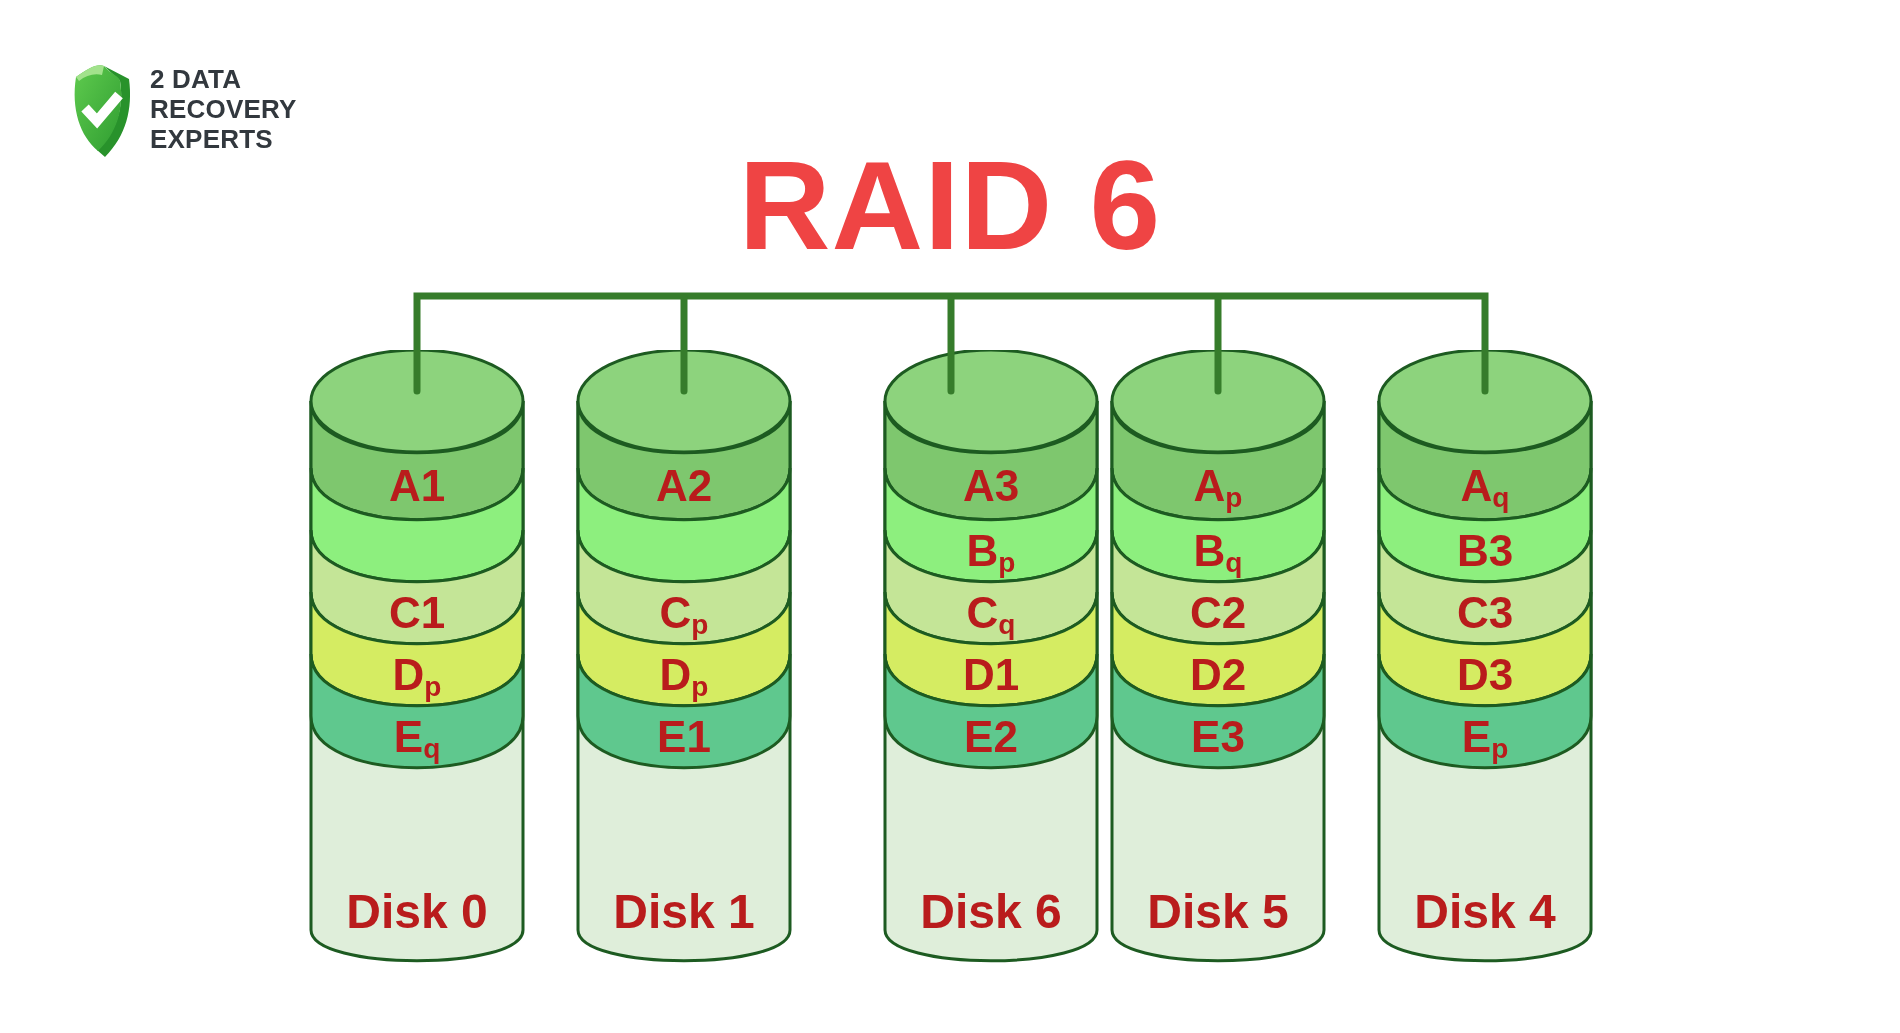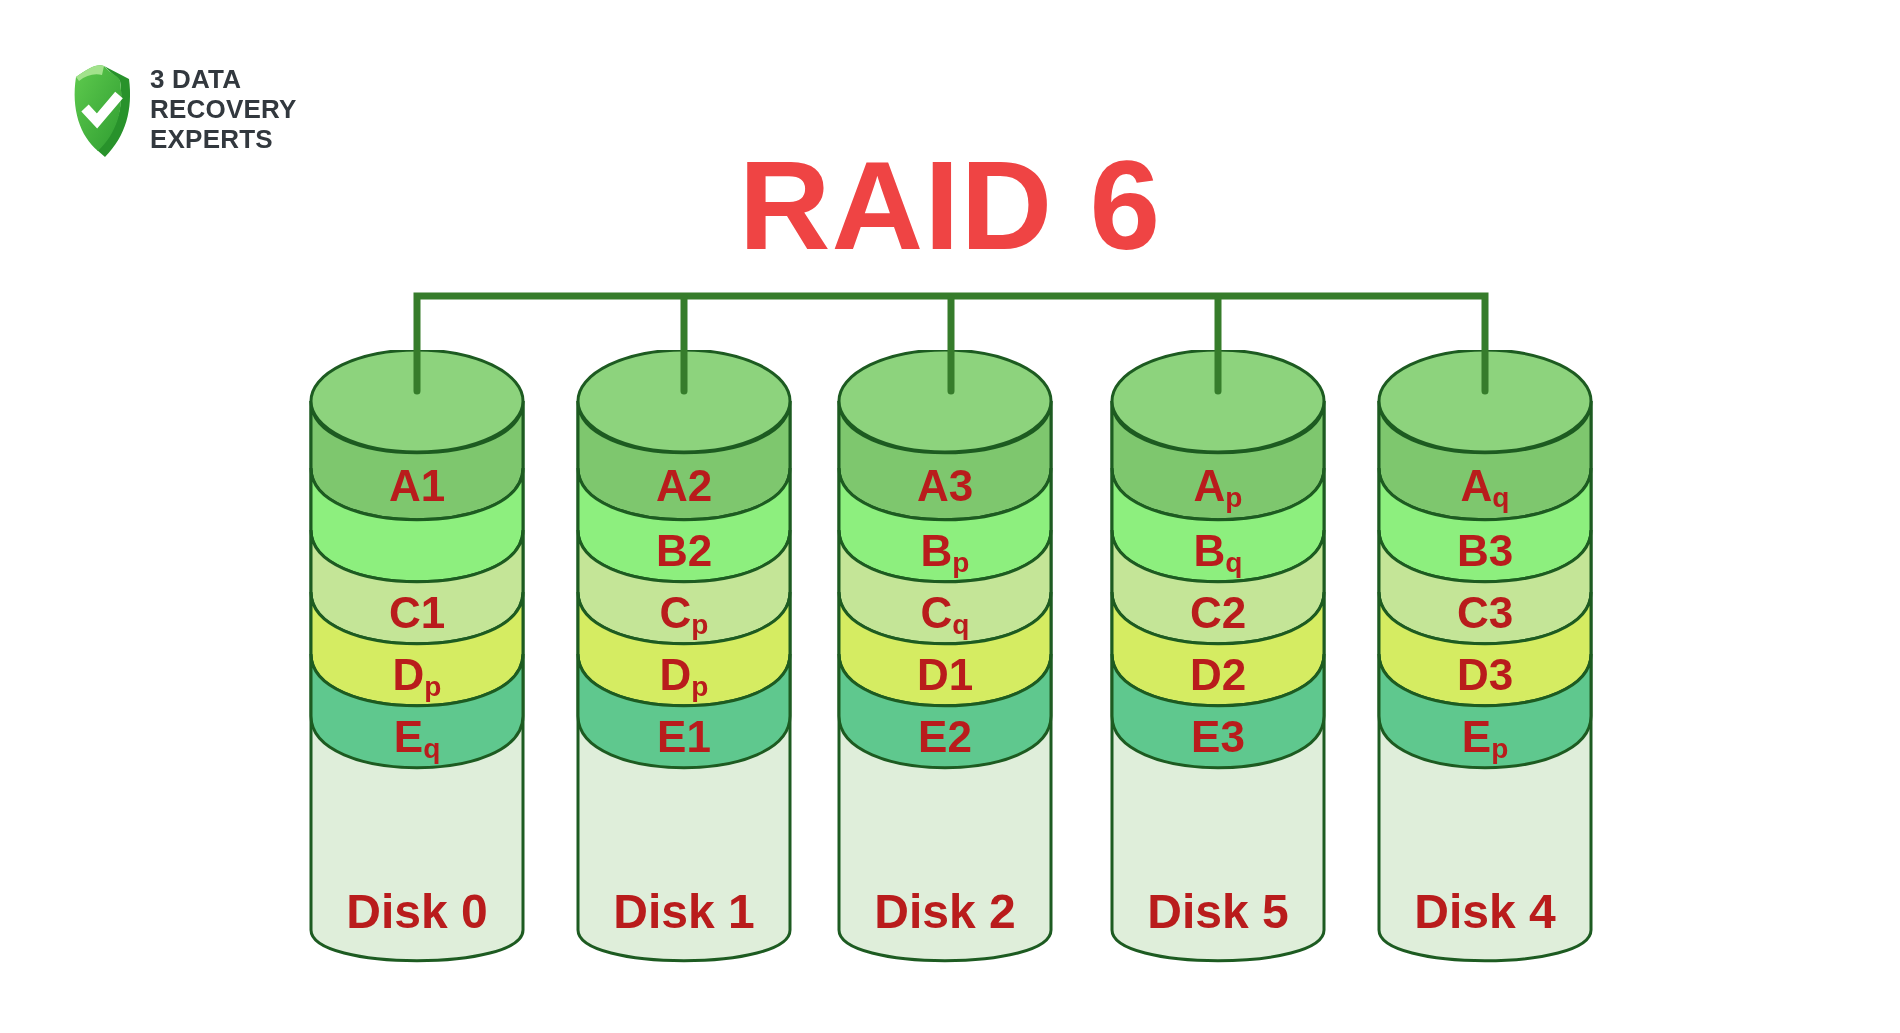--- a/index.html
+++ b/index.html
@@ -61,21 +61,21 @@
           <stop offset="0" stop-color="#5fcb4e"></stop>
           <stop offset="1" stop-color="#2f9d31"></stop>
         </linearGradient>
       </defs>
       <path d="M36 6 L61 19 C65 49 58 76 37 97 L29 90 C50 70 56 45 52 21 Z" fill="#28922b"></path>
       <path d="M8 17 C20 8 30 3 36 6 C43 14 52 17 52 21 C56 47 50 72 30 91 C12 76 3 49 8 17 Z" fill="url(#shgrad)"></path>
       <path d="M8 17 C20 8 30 3 36 6 L34 15 C27 13 18 15 11 21 Z" fill="#a2e28c"></path>
       <path d="M17 48 L29 61 L51 35" fill="none" stroke="#ffffff" stroke-width="10" stroke-linecap="butt" stroke-linejoin="miter"></path>
     </svg>
     <div class="brand-text">
-      <div>3 DATA</div>
+      <div>2 DATA</div>
       <div>RECOVERY</div>
       <div>EXPERTS</div>
     </div>
   </div>
 
   <h1 class="title">RAID 6</h1>
 
   <div class="disk" style="left:307px">
     <svg class="cyl" width="220" height="620" viewBox="0 0 220 620">
         <use href="#cyl-shape"></use>
@@ -85,37 +85,36 @@
     <div class="seg-label seg-d"><span>D</span><span class="sub">p</span></div>
     <div class="seg-label seg-e"><span>E</span><span class="sub">q</span></div>
     <div class="disk-name">Disk 0</div>
   </div>
 
   <div class="disk" style="left:574px">
     <svg class="cyl" width="220" height="620" viewBox="0 0 220 620">
         <use href="#cyl-shape"></use>
       </svg>
     <div class="seg-label seg-a"><span>A2</span><span class="sub"></span></div>
-    <div class="seg-label seg-b"><span>B2</span><span class="sub"></span></div>
     <div class="seg-label seg-c"><span>C</span><span class="sub">p</span></div>
     <div class="seg-label seg-d"><span>D</span><span class="sub">p</span></div>
     <div class="seg-label seg-e"><span>E1</span><span class="sub"></span></div>
     <div class="disk-name">Disk 1</div>
   </div>
 
-  <div class="disk" style="left:835px">
+  <div class="disk" style="left:881px">
     <svg class="cyl" width="220" height="620" viewBox="0 0 220 620">
         <use href="#cyl-shape"></use>
       </svg>
     <div class="seg-label seg-a"><span>A3</span><span class="sub"></span></div>
     <div class="seg-label seg-b"><span>B</span><span class="sub">p</span></div>
     <div class="seg-label seg-c"><span>C</span><span class="sub">q</span></div>
     <div class="seg-label seg-d"><span>D1</span><span class="sub"></span></div>
     <div class="seg-label seg-e"><span>E2</span><span class="sub"></span></div>
-    <div class="disk-name">Disk 2</div>
+    <div class="disk-name">Disk 6</div>
   </div>
 
   <div class="disk" style="left:1108px">
     <svg class="cyl" width="220" height="620" viewBox="0 0 220 620">
         <use href="#cyl-shape"></use>
       </svg>
     <div class="seg-label seg-a"><span>A</span><span class="sub">p</span></div>
     <div class="seg-label seg-b"><span>B</span><span class="sub">q</span></div>
     <div class="seg-label seg-c"><span>C2</span><span class="sub"></span></div>
     <div class="seg-label seg-d"><span>D2</span><span class="sub"></span></div>

